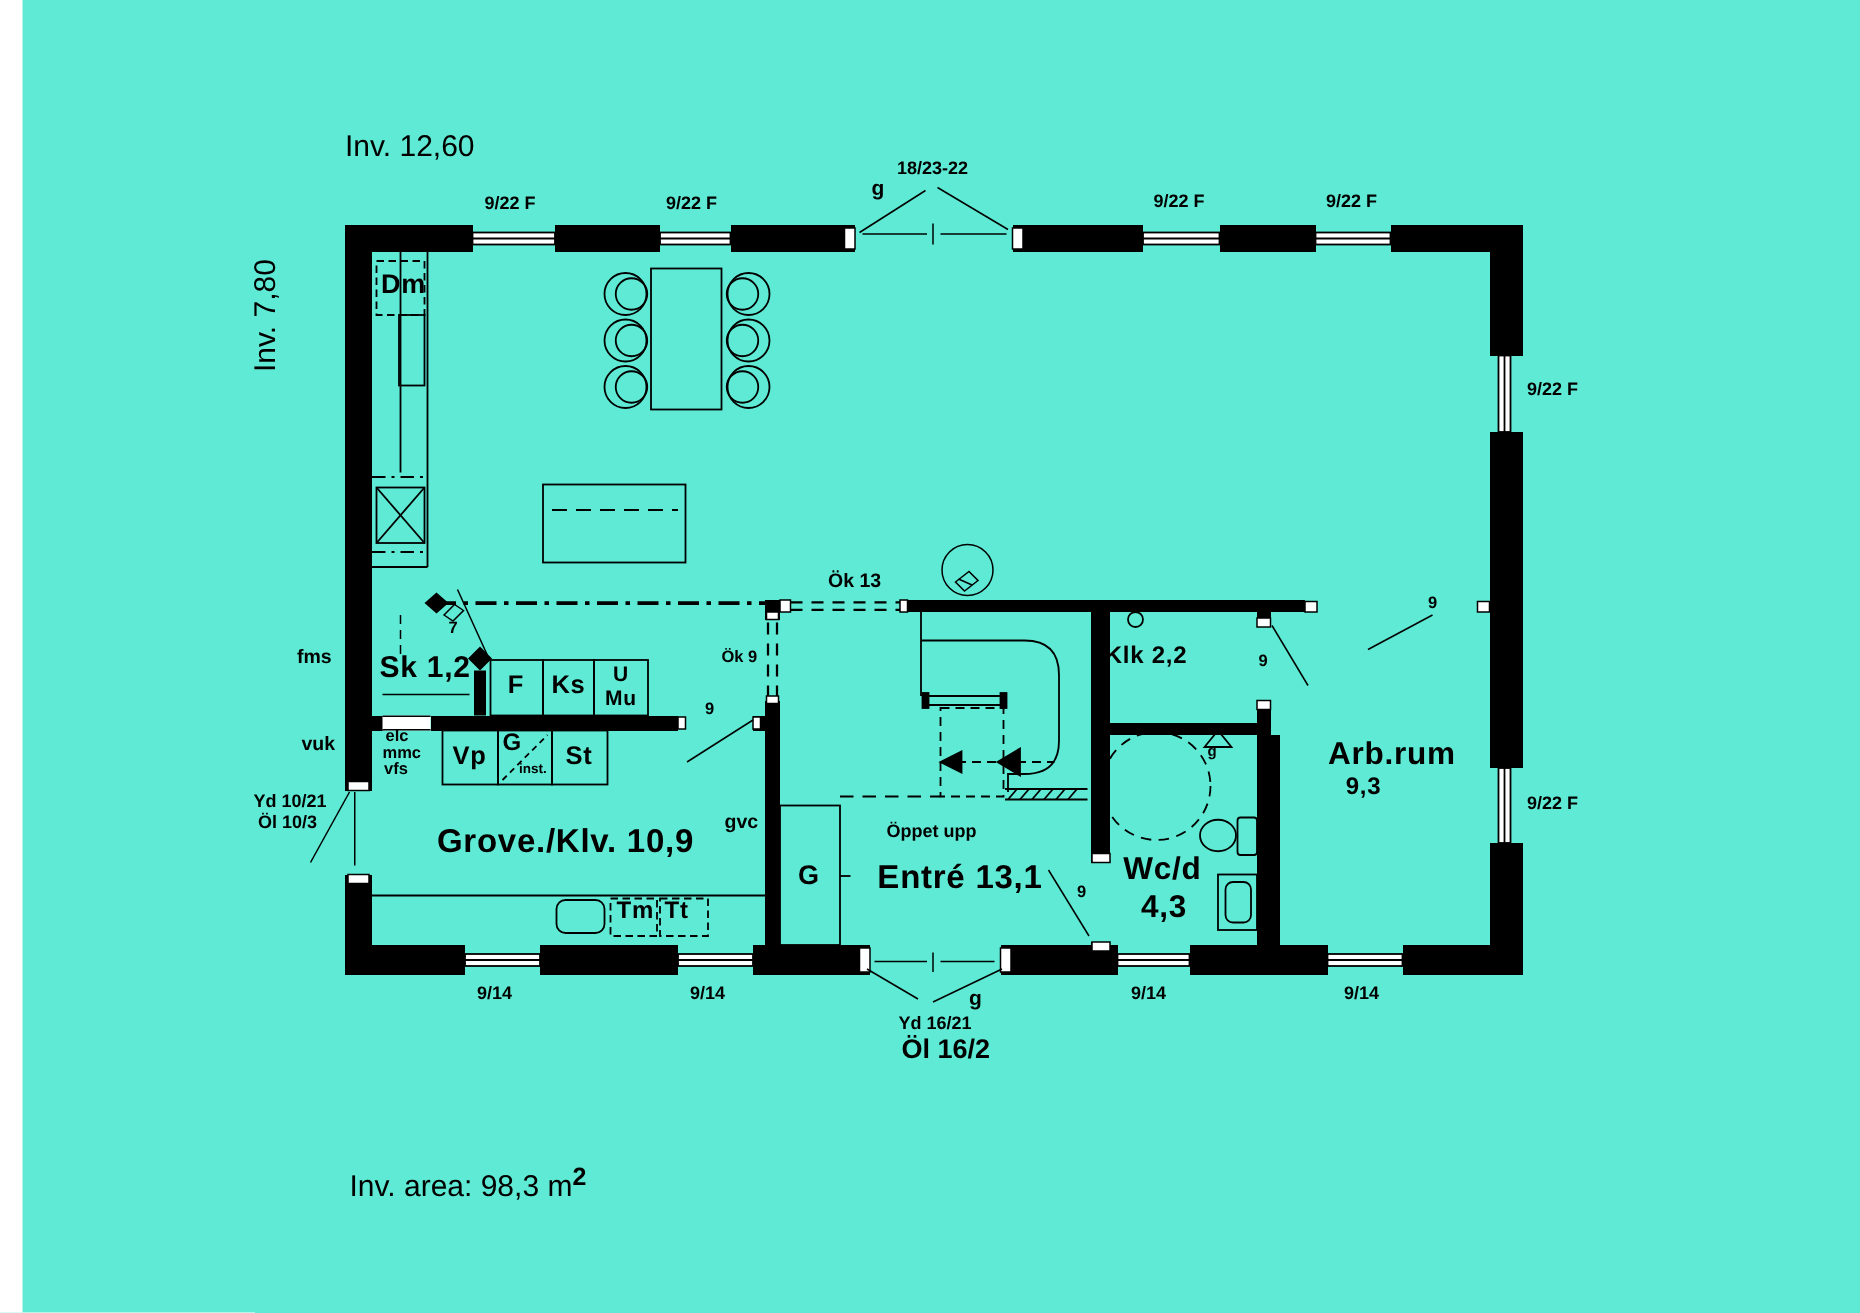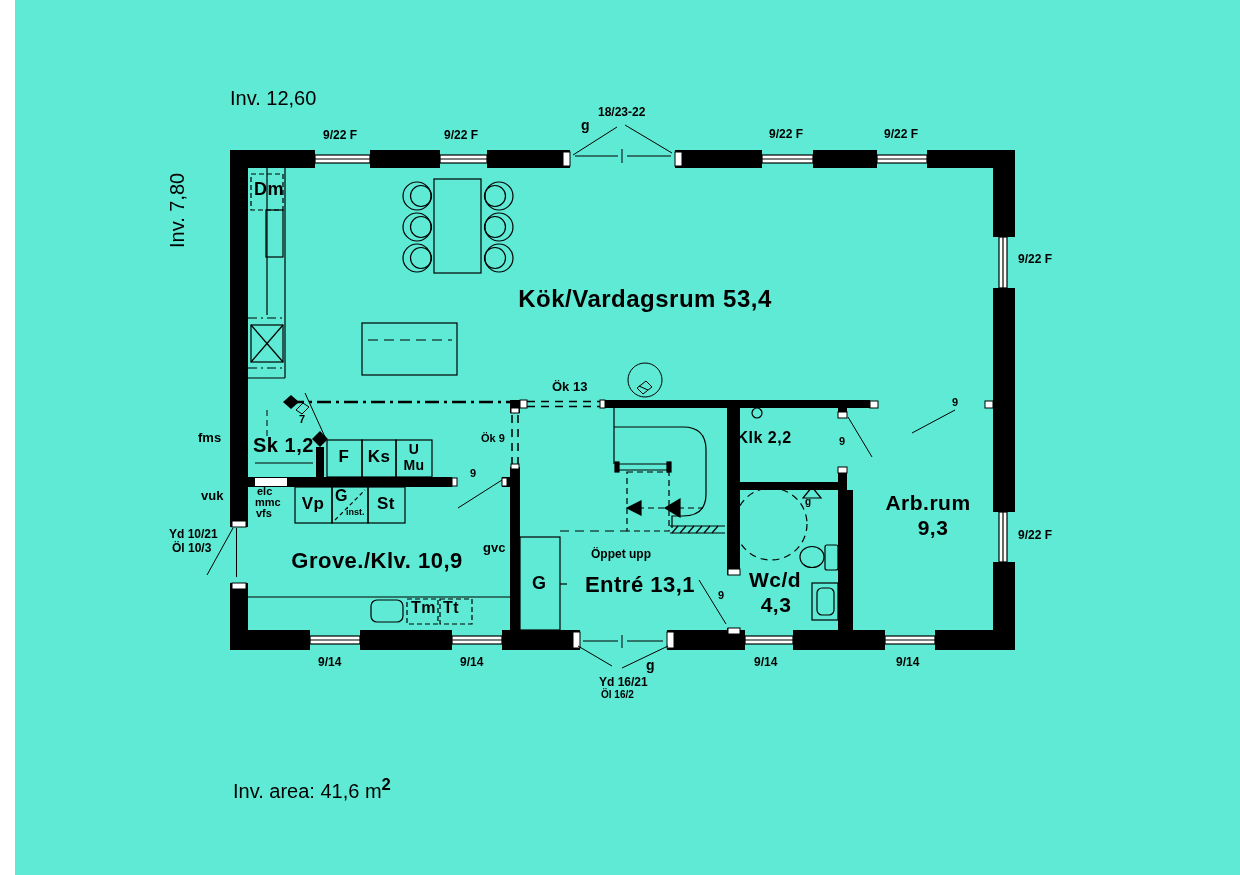--- a/index.html
+++ b/index.html
@@ -258,28 +258,27 @@
 
 <div class="lbl b" style="left:308px;top:129px;font-size:12px;">9/22 F</div>
 <div class="lbl b" style="left:429px;top:129px;font-size:12px;">9/22 F</div>
 <div class="lbl b" style="left:566px;top:118px;font-size:14px;">g</div>
 <div class="lbl b" style="left:583px;top:106px;font-size:12px;">18/23-22</div>
 <div class="lbl b" style="left:754px;top:128px;font-size:12px;">9/22 F</div>
 <div class="lbl b" style="left:869px;top:128px;font-size:12px;">9/22 F</div>
 <div class="lbl b" style="left:1003px;top:253px;font-size:12px;">9/22 F</div>
 <div class="lbl b" style="left:1003px;top:529px;font-size:12px;">9/22 F</div>
 
-<div class="lbl room ctr" style="left:630px;top:286px;font-size:24px;">Kök/Vardagsrum 53,4</div>
 <div class="lbl room ctr" style="left:362px;top:549px;font-size:22px;text-align:center;">Grove./Klv. 10,9</div>
 <div class="lbl room ctr" style="left:625px;top:573px;font-size:22px;">Entré 13,1</div>
 <div class="lbl room ctr" style="left:760px;top:569px;font-size:21px;">Wc/d</div>
 <div class="lbl room ctr" style="left:761px;top:594px;font-size:21px;">4,3</div>
 <div class="lbl room ctr" style="left:749px;top:430px;font-size:16px;">Klk 2,2</div>
 <div class="lbl room ctr" style="left:913px;top:492px;font-size:21px;">Arb.rum</div>
-<div class="lbl room ctr" style="left:918px;top:517px;font-size:21px;text-align:center;">9,3</div>
+<div class="lbl room ctr" style="left:894px;top:517px;font-size:16px;text-align:center;">9,3</div>
 <div class="lbl room" style="left:238px;top:435px;font-size:20px;">Sk 1,2</div>
 
 <div class="lbl b" style="left:537px;top:380px;font-size:13px;">Ök 13</div>
 <div class="lbl b" style="left:466px;top:433px;font-size:11px;">Ök 9</div>
 <div class="lbl b" style="left:284px;top:414px;font-size:11px;">7</div>
 <div class="lbl b" style="left:455px;top:468px;font-size:11px;">9</div>
 <div class="lbl b" style="left:824px;top:436px;font-size:11px;">9</div>
 <div class="lbl b" style="left:937px;top:397px;font-size:11px;">9</div>
 <div class="lbl b" style="left:703px;top:590px;font-size:11px;">9</div>
 
@@ -306,17 +305,17 @@
 <div class="lbl b" style="left:468px;top:541px;font-size:13px;">gvc</div>
 <div class="lbl b ctr" style="left:606px;top:548px;font-size:12px;">Öppet upp</div>
 <div class="lbl b" style="left:790px;top:497px;font-size:10px;">g</div>
 
 <div class="lbl b" style="left:303px;top:656px;font-size:12px;">9/14</div>
 <div class="lbl b" style="left:445px;top:656px;font-size:12px;">9/14</div>
 <div class="lbl b" style="left:739px;top:656px;font-size:12px;">9/14</div>
 <div class="lbl b" style="left:881px;top:656px;font-size:12px;">9/14</div>
 <div class="lbl b" style="left:631px;top:658px;font-size:14px;">g</div>
 <div class="lbl b" style="left:584px;top:676px;font-size:12px;">Yd 16/21</div>
-<div class="lbl b" style="left:586px;top:690px;font-size:10px;">Öl 16/2</div>
-
-<div class="lbl" style="left:218px;top:776px;font-size:20px;"><span>Inv. area: 41,6 m</span><sup>2</sup></div>
+<div class="lbl b" style="left:586px;top:690px;font-size:18px;">Öl 16/2</div>
+
+<div class="lbl" style="left:218px;top:776px;font-size:20px;"><span>Inv. area: 98,3 m</span><sup>2</sup></div>
 
 </div>
 
 </body></html>

